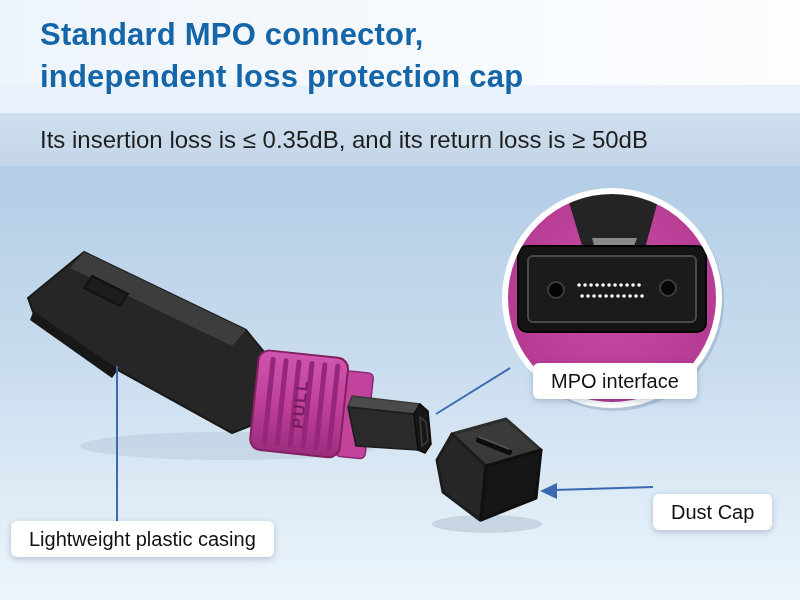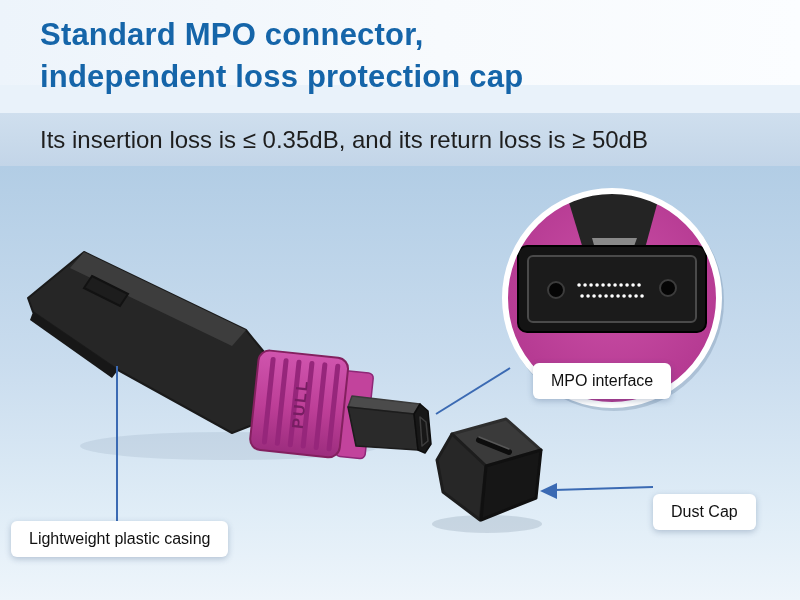--- a/index.html
+++ b/index.html
@@ -24,21 +24,21 @@
 
   .stage {
     position:absolute; left:0; top:166px; width:800px; height:434px;
     background:linear-gradient(180deg,#b2cde5 0%, #c9dcee 45%, #e0edf7 80%, #eef5fb 100%);
   }
   .stage svg { display:block; }
 
   .callout-label {
     position:absolute; z-index:5;
     background:#ffffff; color:#111111;
-    font-size:16px; line-height:26px;
+    font-size:20px; line-height:26px;
     padding:5px 18px; border-radius:6px;
     box-shadow:0 2px 6px rgba(40,70,110,0.28);
     white-space:nowrap;
   }
   .label-mpo    { left:533px; top:363px; }
   .label-dust   { left:653px; top:494px; }
   .label-casing { left:11px;  top:521px; }
 </style>
 </head>
 <body>

